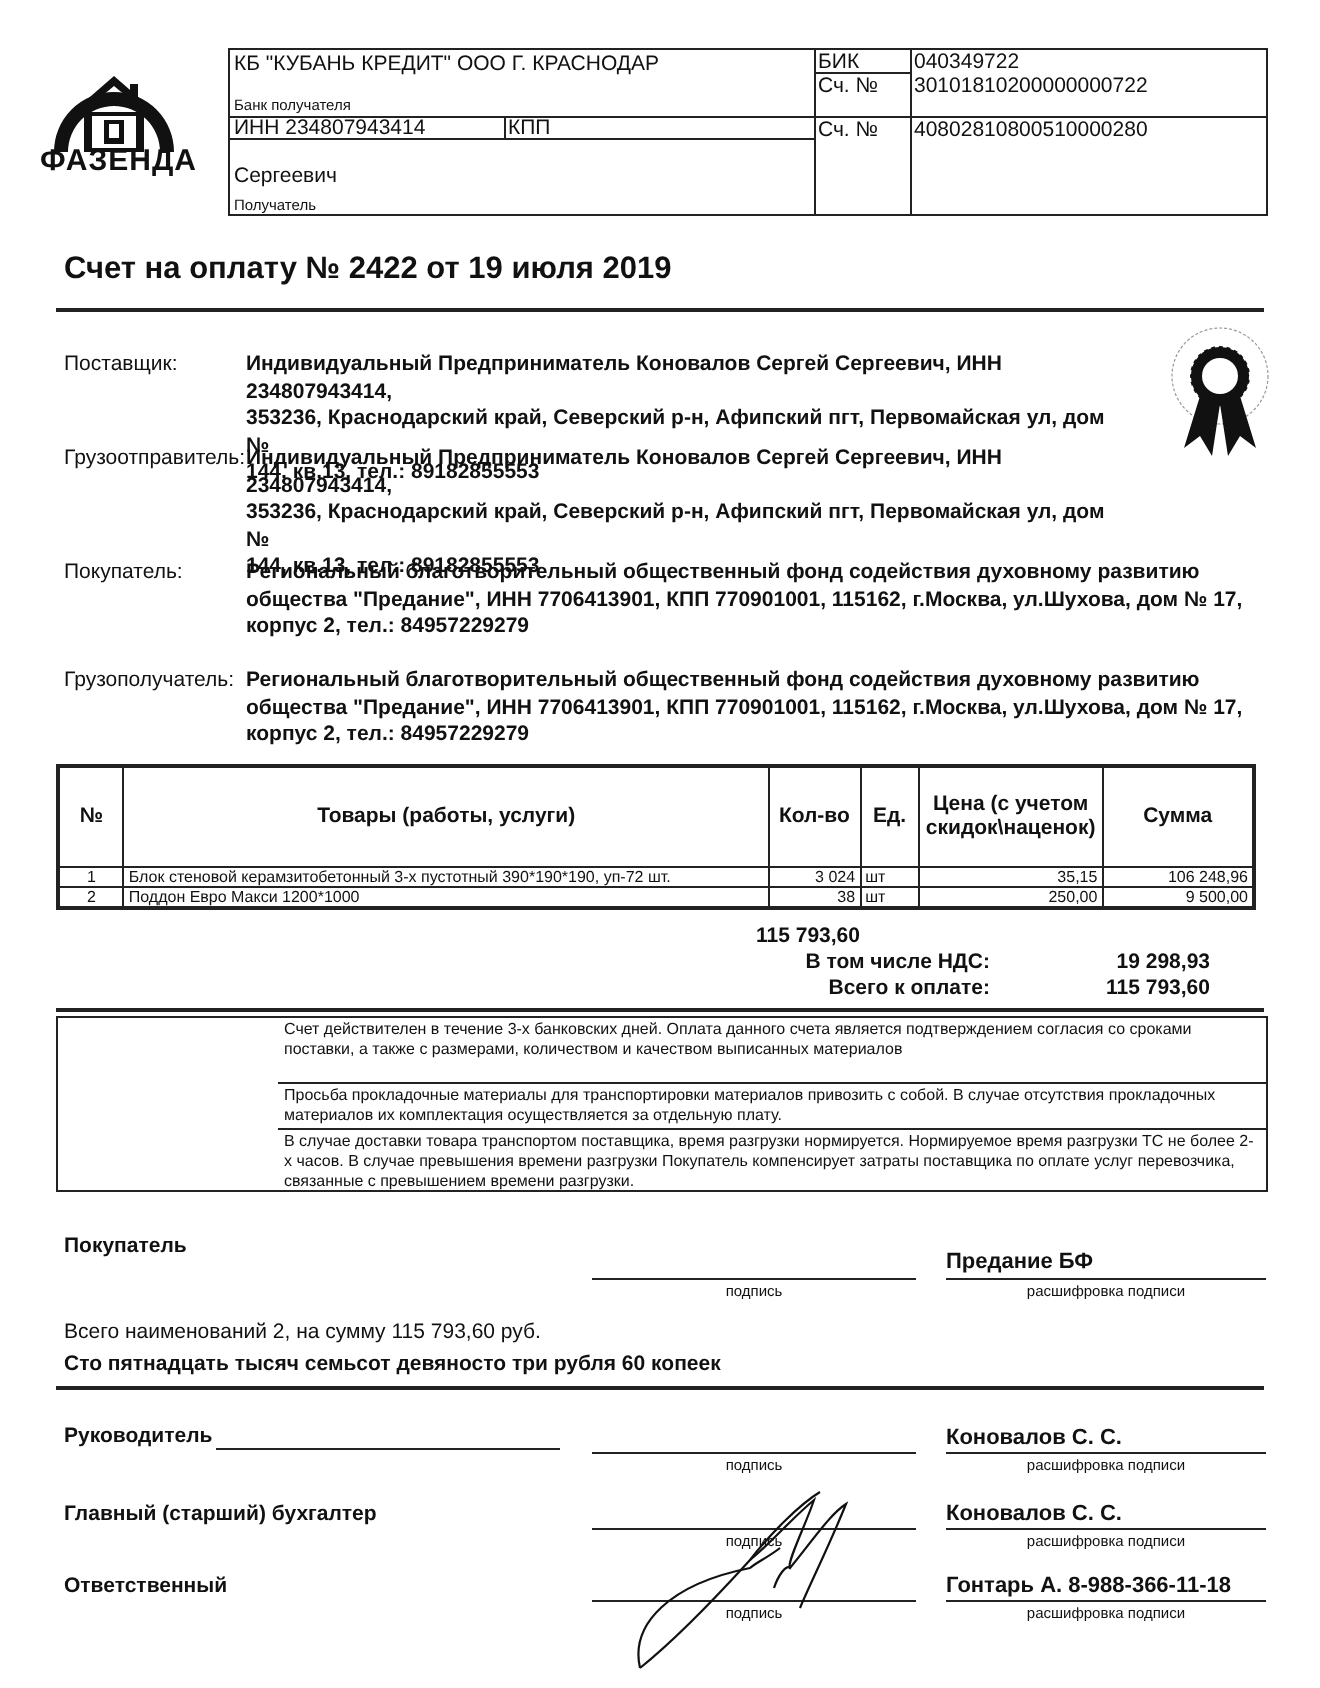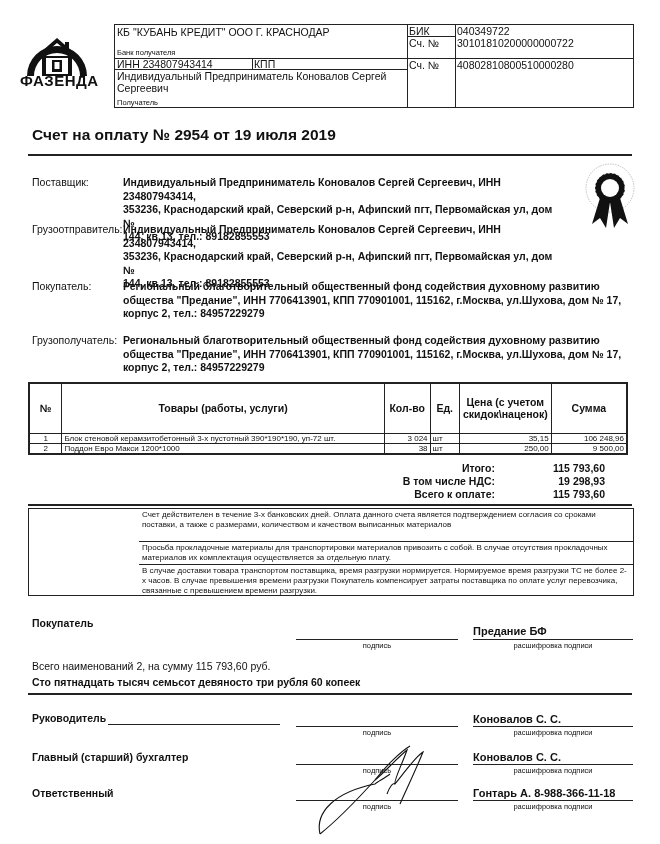--- a/index.html
+++ b/index.html
@@ -74,33 +74,32 @@
   <div class="vl" style="left:137px; top:33px; bottom:auto; height:11px;"></div>
   <div class="hl" style="left:0; width:292px; top:33px;"></div>
   <div class="hl" style="left:0; width:292px; top:44px;"></div>
   <div class="hl" style="left:292px; width:48px; top:11px;"></div>
   <div class="hl" style="left:292px; right:0; top:33px;"></div>
 
   <div class="cell" style="left:0; top:1px;">КБ "КУБАНЬ КРЕДИТ" ООО Г. КРАСНОДАР</div>
   <div class="cell small" style="left:0; top:22px;">Банк получателя</div>
   <div class="cell" style="left:0; top:33px;">ИНН 234807943414</div>
   <div class="cell" style="left:137px; top:33px;">КПП</div>
-  <div class="cell" style="left:0; top:45px;">Индивидуальный Предприниматель Коновалов Сергей</div>
   <div class="cell" style="left:0; top:57px;">Сергеевич</div>
   <div class="cell small" style="left:0; top:72px;">Получатель</div>
 
   <div class="cell" style="left:292px; top:0;">БИК</div>
   <div class="cell" style="left:292px; top:12px;">Сч. №</div>
   <div class="cell" style="left:292px; top:34px;">Сч. №</div>
   <div class="cell" style="left:340px; top:0;">040349722</div>
   <div class="cell" style="left:340px; top:12px;">30101810200000000722</div>
   <div class="cell" style="left:340px; top:34px;">40802810800510000280</div>
 </div>
 
-<div class="abs title">Счет на оплату № 2954 от 19 июля 2019</div>
+<div class="abs title">Счет на оплату № 2422 от 19 июля 2019</div>
 <div class="abs title-rule"></div>
 
 <div class="abs" style="left:582px; top:162px; width:56px; height:70px;">
   <svg width="56" height="70" viewBox="0 0 56 70">
     <circle cx="28" cy="26" r="24" fill="none" stroke="#999" stroke-width="0.6" stroke-dasharray="1.5 1"></circle>
     <circle cx="28" cy="26" r="15" fill="#111"></circle>
     <circle cx="28" cy="26" r="9" fill="#fff"></circle>
     <circle cx="28" cy="26" r="15" fill="none" stroke="#fff" stroke-width="1" stroke-dasharray="2 2"></circle>
     <polygon points="18,36 10,62 18,56 24,66 28,40" fill="#111"></polygon>
     <polygon points="38,36 46,62 38,56 32,66 28,40" fill="#111"></polygon>
@@ -167,21 +166,20 @@
     <td class="num">38</td>
     <td>шт</td>
     <td class="num">250,00</td>
     <td class="num">9 500,00</td>
   </tr>
 </tbody>
   </table>
 
 <div class="abs totals">
   <div class="row">
-    <div class="lbl">Итого:</div>
     <div class="val">115 793,60</div>
   </div>
   <div class="row">
     <div class="lbl">В том числе НДС:</div>
     <div class="val">19 298,93</div>
   </div>
   <div class="row">
     <div class="lbl">Всего к оплате:</div>
     <div class="val">115 793,60</div>
   </div>

